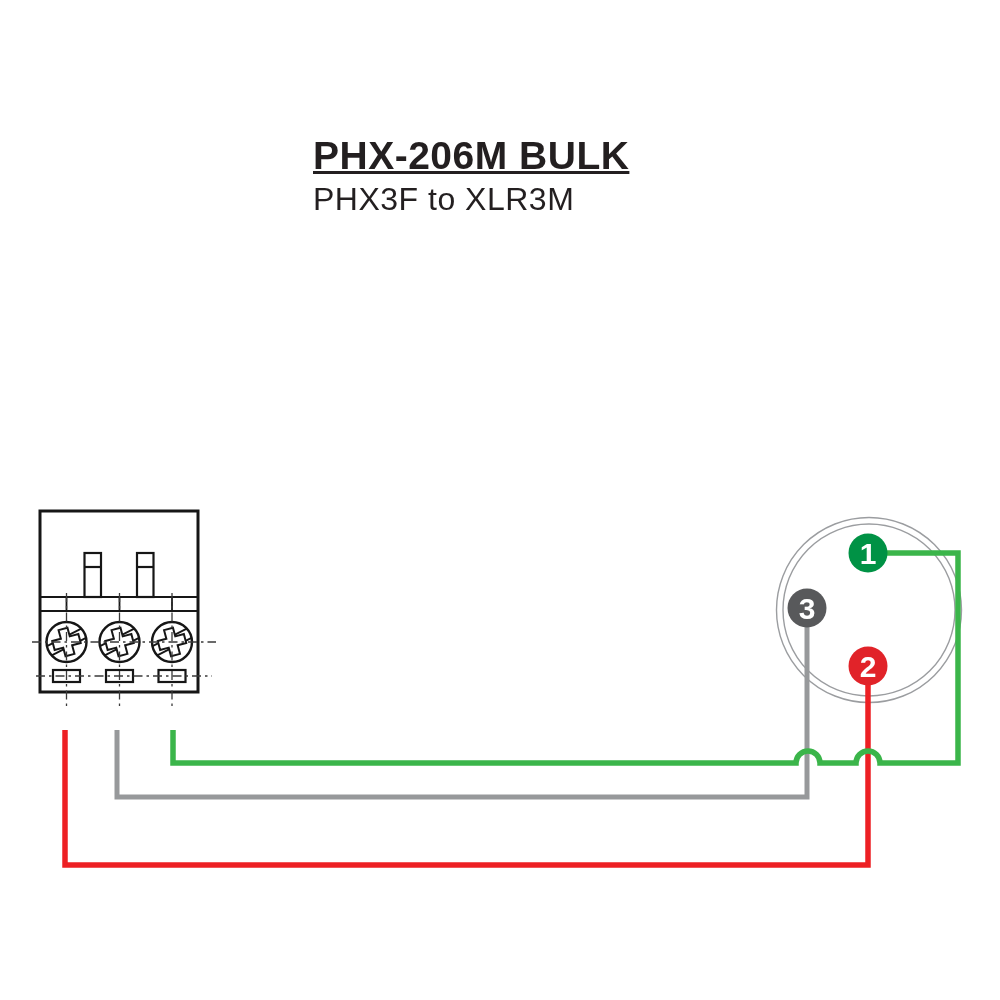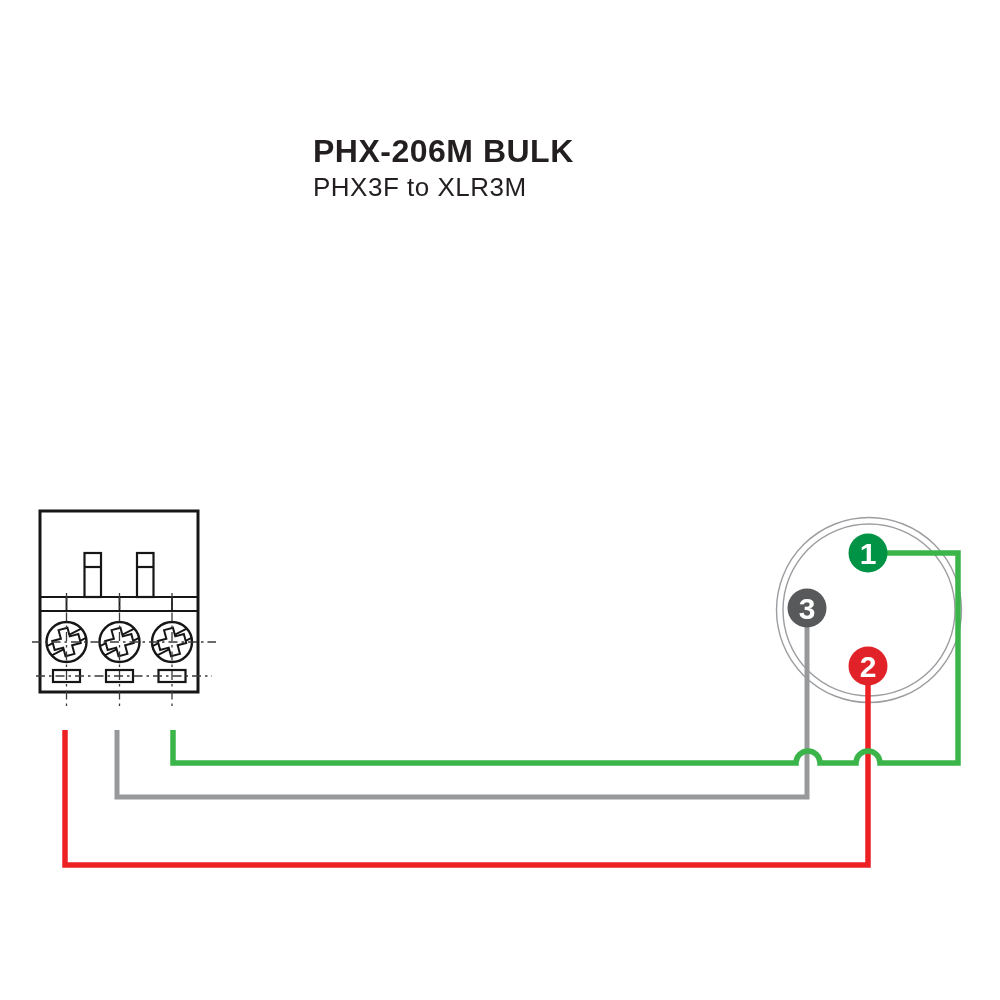--- a/index.html
+++ b/index.html
@@ -15,29 +15,30 @@
     background: #ffffff;
     overflow: hidden;
     font-family: "Liberation Sans", sans-serif;
   }
   .header {
     position: absolute;
     left: 313px;
     top: 133px;
   }
   .title {
-    font-size: 32px;
+    font-size: 39px;
     font-weight: bold;
     line-height: 1.18;
     letter-spacing: 0.5px;
     color: #231f20;
     white-space: nowrap;
+    text-decoration: underline;
   }
   .subtitle {
-    font-size: 26px;
+    font-size: 32px;
     font-weight: normal;
     line-height: 1.25;
     letter-spacing: 0.5px;
     color: #231f20;
     white-space: nowrap;
   }
   svg.diagram {
     position: absolute;
     left: 0;
     top: 0;

